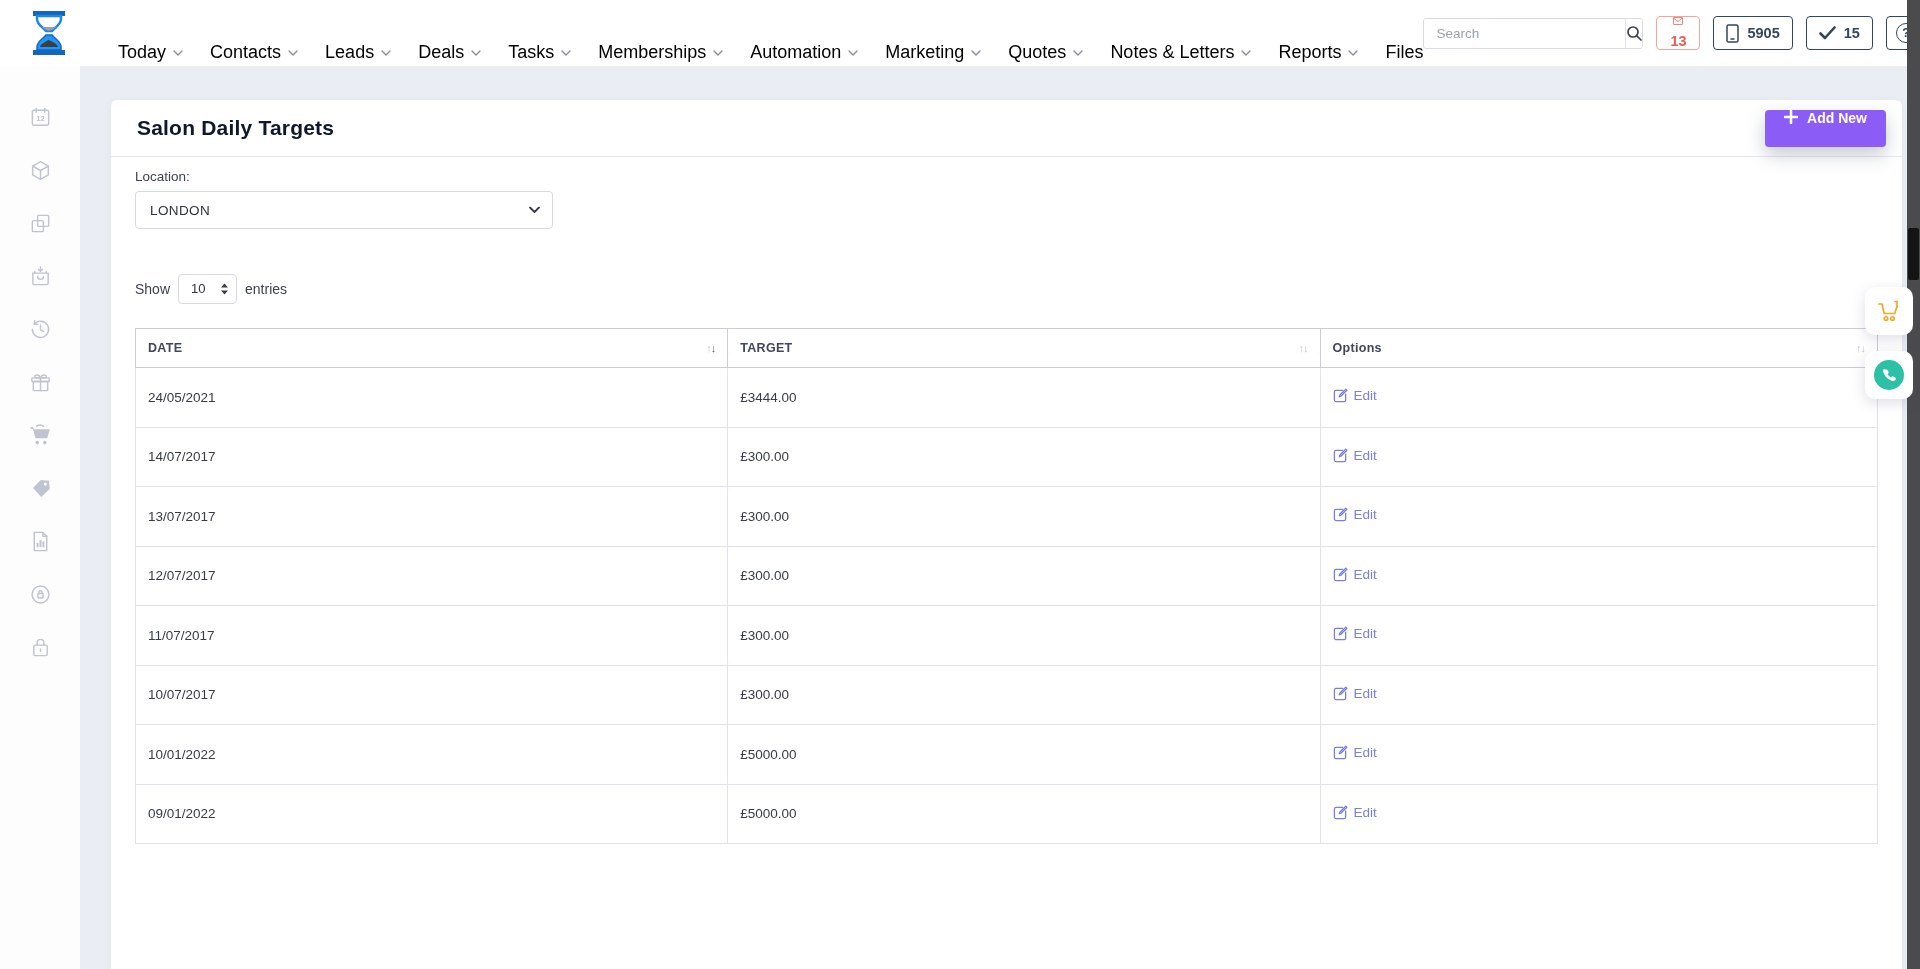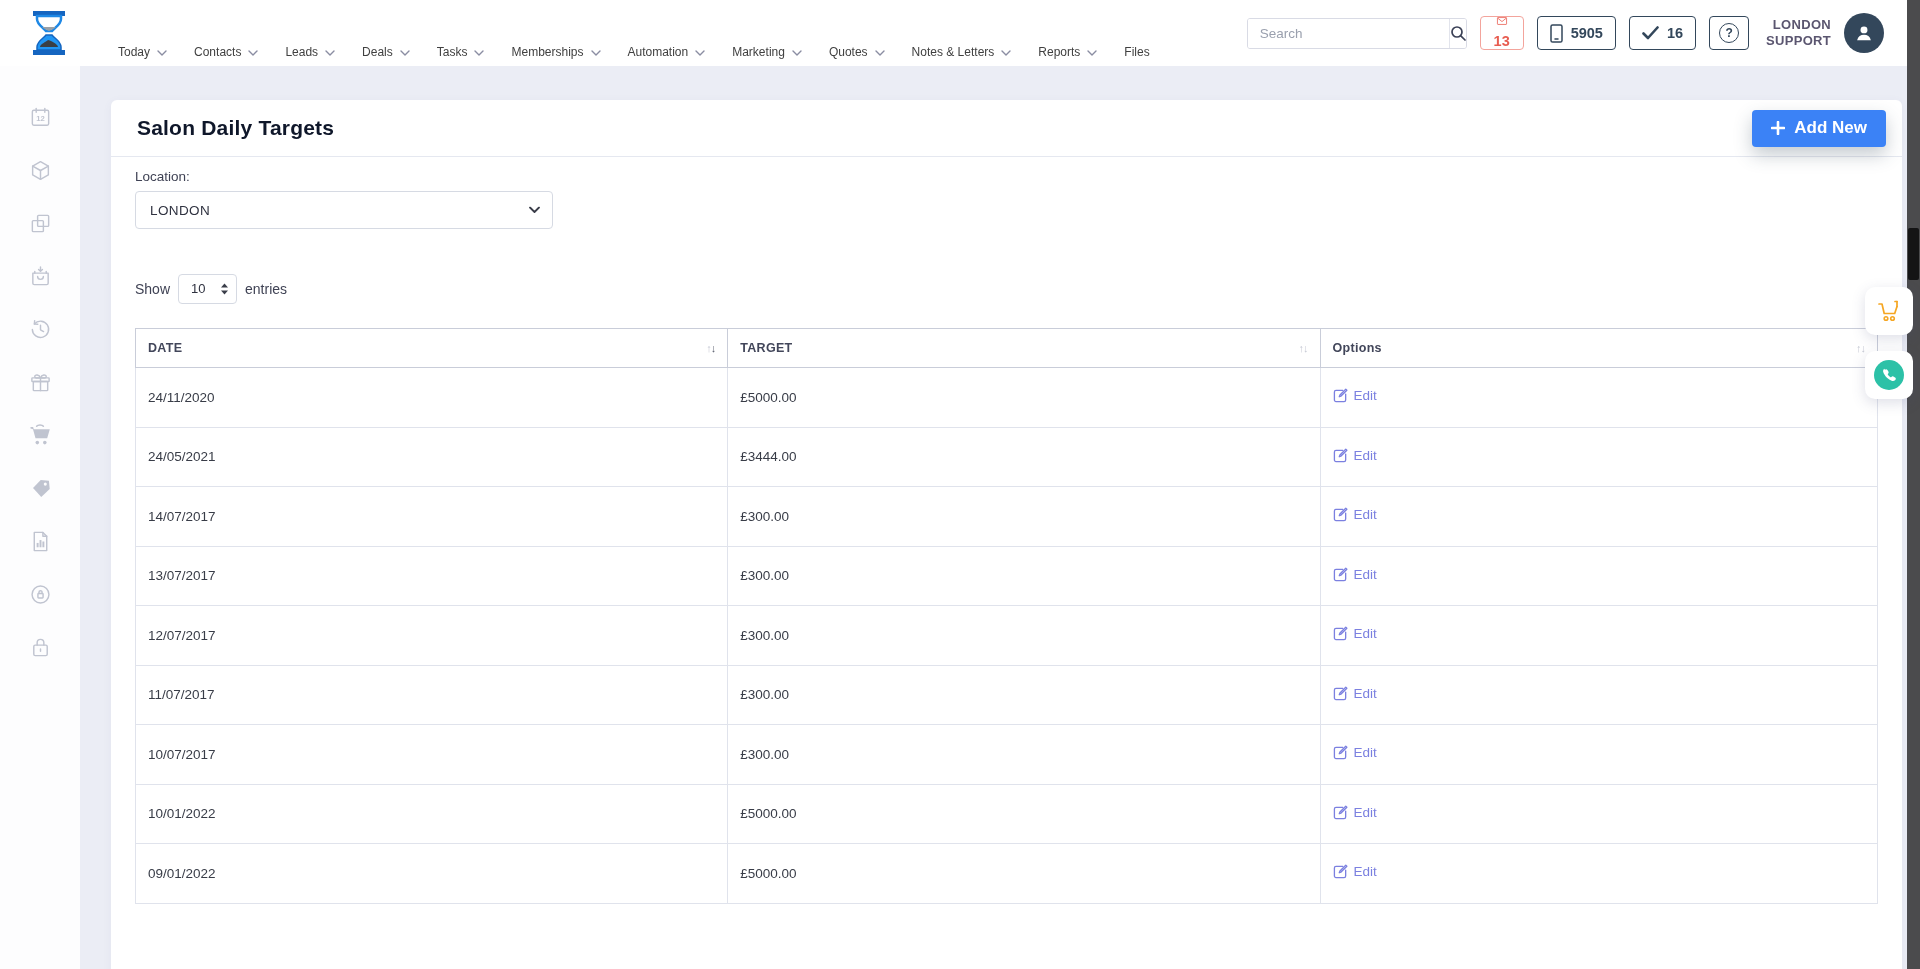--- a/index.html
+++ b/index.html
@@ -3,21 +3,21 @@
 <meta charset="utf-8">
 <style>
   * { margin:0; padding:0; box-sizing:border-box; }
   html,body { width:1920px; height:969px; overflow:hidden; }
   body { font-family:"Liberation Sans", sans-serif; background:#ebedf5; color:#32343e; }
 
   
   .topbar { height:66px; background:#ffffff; display:flex; align-items:center; padding:0 14px 0 28px; position:relative; z-index:5; }
   .logo { width:42px; height:46px; flex:0 0 auto; cursor:pointer; }
   .mainnav { display:flex; align-items:center; margin-left:48px; gap:27px; }
-  .nav-item { display:inline-flex; align-items:center; gap:7px; color:#404040; font-size:12px; font-weight:500; cursor:pointer; white-space:nowrap; text-decoration:none;margin-top:38px; }
+  .nav-item { display:inline-flex; align-items:center; gap:7px; color:#000000; font-size:18px; font-weight:500; cursor:pointer; white-space:nowrap; text-decoration:none;margin-top:38px; }
   .nav-item svg { margin-top:2px; }
 
   .top-right { margin-left:auto; display:flex; align-items:center; gap:13px; }
   .search-group { display:flex; align-items:stretch; border:1px solid #d9dbe5; border-radius:3px; height:31px; width:220px; overflow:hidden; background:#fff; }
   .search-group input { border:none; outline:none; flex:1; padding:0 12px; font-size:13.5px; color:#be185d; font-family:"Liberation Sans",sans-serif; }
   .search-group input::placeholder { color:#9aa0ae; }
   .search-btn { width:37px; border:none; border-left:1px solid #e2e4ec; background:#fff; display:flex; align-items:center; justify-content:center; cursor:pointer; }
 
   .badge { display:inline-flex; align-items:center; gap:8px; border:1px solid #33475b; border-radius:4px; height:34px; padding:0 12px; font-size:14.5px; font-weight:600; color:#33475b; cursor:pointer; background:#fff; }
   .badge.red { border-color:#f3a49c; color:#e85d51;flex-direction:column; }
@@ -33,21 +33,21 @@
   .side-btn svg { stroke:#c0c4d0; fill:none; stroke-width:1.5; stroke-linecap:round; stroke-linejoin:round; }
   .side-btn svg .fill { fill:#c0c4d0; stroke:none; }
   .side-btn svg text { fill:#c0c4d0; stroke:none; font-size:8px; font-weight:700; font-family:"Liberation Sans",sans-serif; }
 
   .main { flex:1; padding:34px 18px 0 31px; }
 
   
   .card { background:#ffffff; border-radius:6px; box-shadow:0 2px 10px rgba(80,90,130,.06); min-height:900px; }
   .card-head { height:57px; display:flex; align-items:center; justify-content:space-between; padding:0 16px 0 26px; border-bottom:1px solid #e5e8f0; }
   .card-head h1 { font-size:21px; font-weight:700; color:#0f172a; letter-spacing:.2px; }
-  .btn-add { display:inline-flex; align-items:center; gap:9px; background:#3b82f6; color:#fff; border:none; border-radius:4px; height:37px; padding:0 19px; font-size:17px; font-weight:600; cursor:pointer; font-family:"Liberation Sans",sans-serif; box-shadow:0 8px 18px rgba(51,71,91,.28); }
+  .btn-add { display:inline-flex; gap:9px; background:#8b5cf6; color:#fff; border:none; border-radius:4px; height:37px; padding:0 19px; font-size:14px; font-weight:600; cursor:pointer; font-family:"Liberation Sans",sans-serif; box-shadow:0 8px 18px rgba(51,71,91,.28); }
 
   .card-body { padding:12px 24px 24px 24px; }
   .loc-label { font-size:13.5px; color:#3f4254; font-weight:500; display:block; }
   .select-wrap { position:relative; display:inline-block; margin-top:7px; }
   .select-wrap select { appearance:none; -webkit-appearance:none; border:1px solid #d6dae3; border-radius:4px; background:#fff; color:#2f3240; font-family:"Liberation Sans",sans-serif; cursor:pointer; outline:none; }
   .select-wrap svg { position:absolute; pointer-events:none; top:50%; transform:translateY(-50%); }
   .loc-select select { width:418px; height:38px; font-size:13.5px; padding:0 30px 0 14px; letter-spacing:.4px; }
   .loc-select svg { right:13px; }
   .show-row { margin-top:45px; display:flex; align-items:center; gap:8px; font-size:14px; color:#3f4254; }
   .len-select { margin-top:0; }
@@ -186,21 +186,21 @@
           <rect x="1" y="1" width="11" height="17" rx="1.6" fill="none" stroke="#33475b" stroke-width="1.5"></rect>
           <line x1="5" y1="15" x2="8" y2="15" stroke="#33475b" stroke-width="1.5" stroke-linecap="round"></line>
         </svg>
       <span>5905</span>
     </div>
 
     <div class="badge">
       <svg width="17" height="14" viewBox="0 0 17 14">
           <polyline points="1.5,7.5 6,12 15.5,1.5" fill="none" stroke="#33475b" stroke-width="2.6" stroke-linecap="round" stroke-linejoin="round"></polyline>
         </svg>
-      <span>16</span>
+      <span>15</span>
     </div>
 
     <div class="badge square">
       <span class="qmark">?</span>
     </div>
 
     <div class="user-name">
       <div>LONDON</div>
       <div>SUPPORT</div>
     </div>
@@ -371,33 +371,20 @@
                 <span class="sort">
                       <i>↑</i>
                       <i>↓</i>
                     </span>
                   </span>
               </th>
             </tr>
           </thead>
           <tbody id="rows">
               <tr>
-            <td><span>24/11/2020</span></td>
-            <td><span>£5000.00</span></td>
-            <td>
-              <a class="edit-link">
-                <svg width="15" height="15" viewBox="0 0 16 16">
-                      <path d="M10.5 2.5H3.2A1.7 1.7 0 0 0 1.5 4.2v8.6a1.7 1.7 0 0 0 1.7 1.7h8.6a1.7 1.7 0 0 0 1.7-1.7V6.5"></path>
-                      <path d="M13.6 1.2l1.2 1.2-6.2 6.2-1.9.7.7-1.9z"></path>
-                    </svg>
-                <span>Edit</span>
-              </a>
-            </td>
-          </tr>
-              <tr>
             <td><span>24/05/2021</span></td>
             <td><span>£3444.00</span></td>
             <td>
               <a class="edit-link">
                 <svg width="15" height="15" viewBox="0 0 16 16">
                       <path d="M10.5 2.5H3.2A1.7 1.7 0 0 0 1.5 4.2v8.6a1.7 1.7 0 0 0 1.7 1.7h8.6a1.7 1.7 0 0 0 1.7-1.7V6.5"></path>
                       <path d="M13.6 1.2l1.2 1.2-6.2 6.2-1.9.7.7-1.9z"></path>
                     </svg>
                 <span>Edit</span>
               </a>

